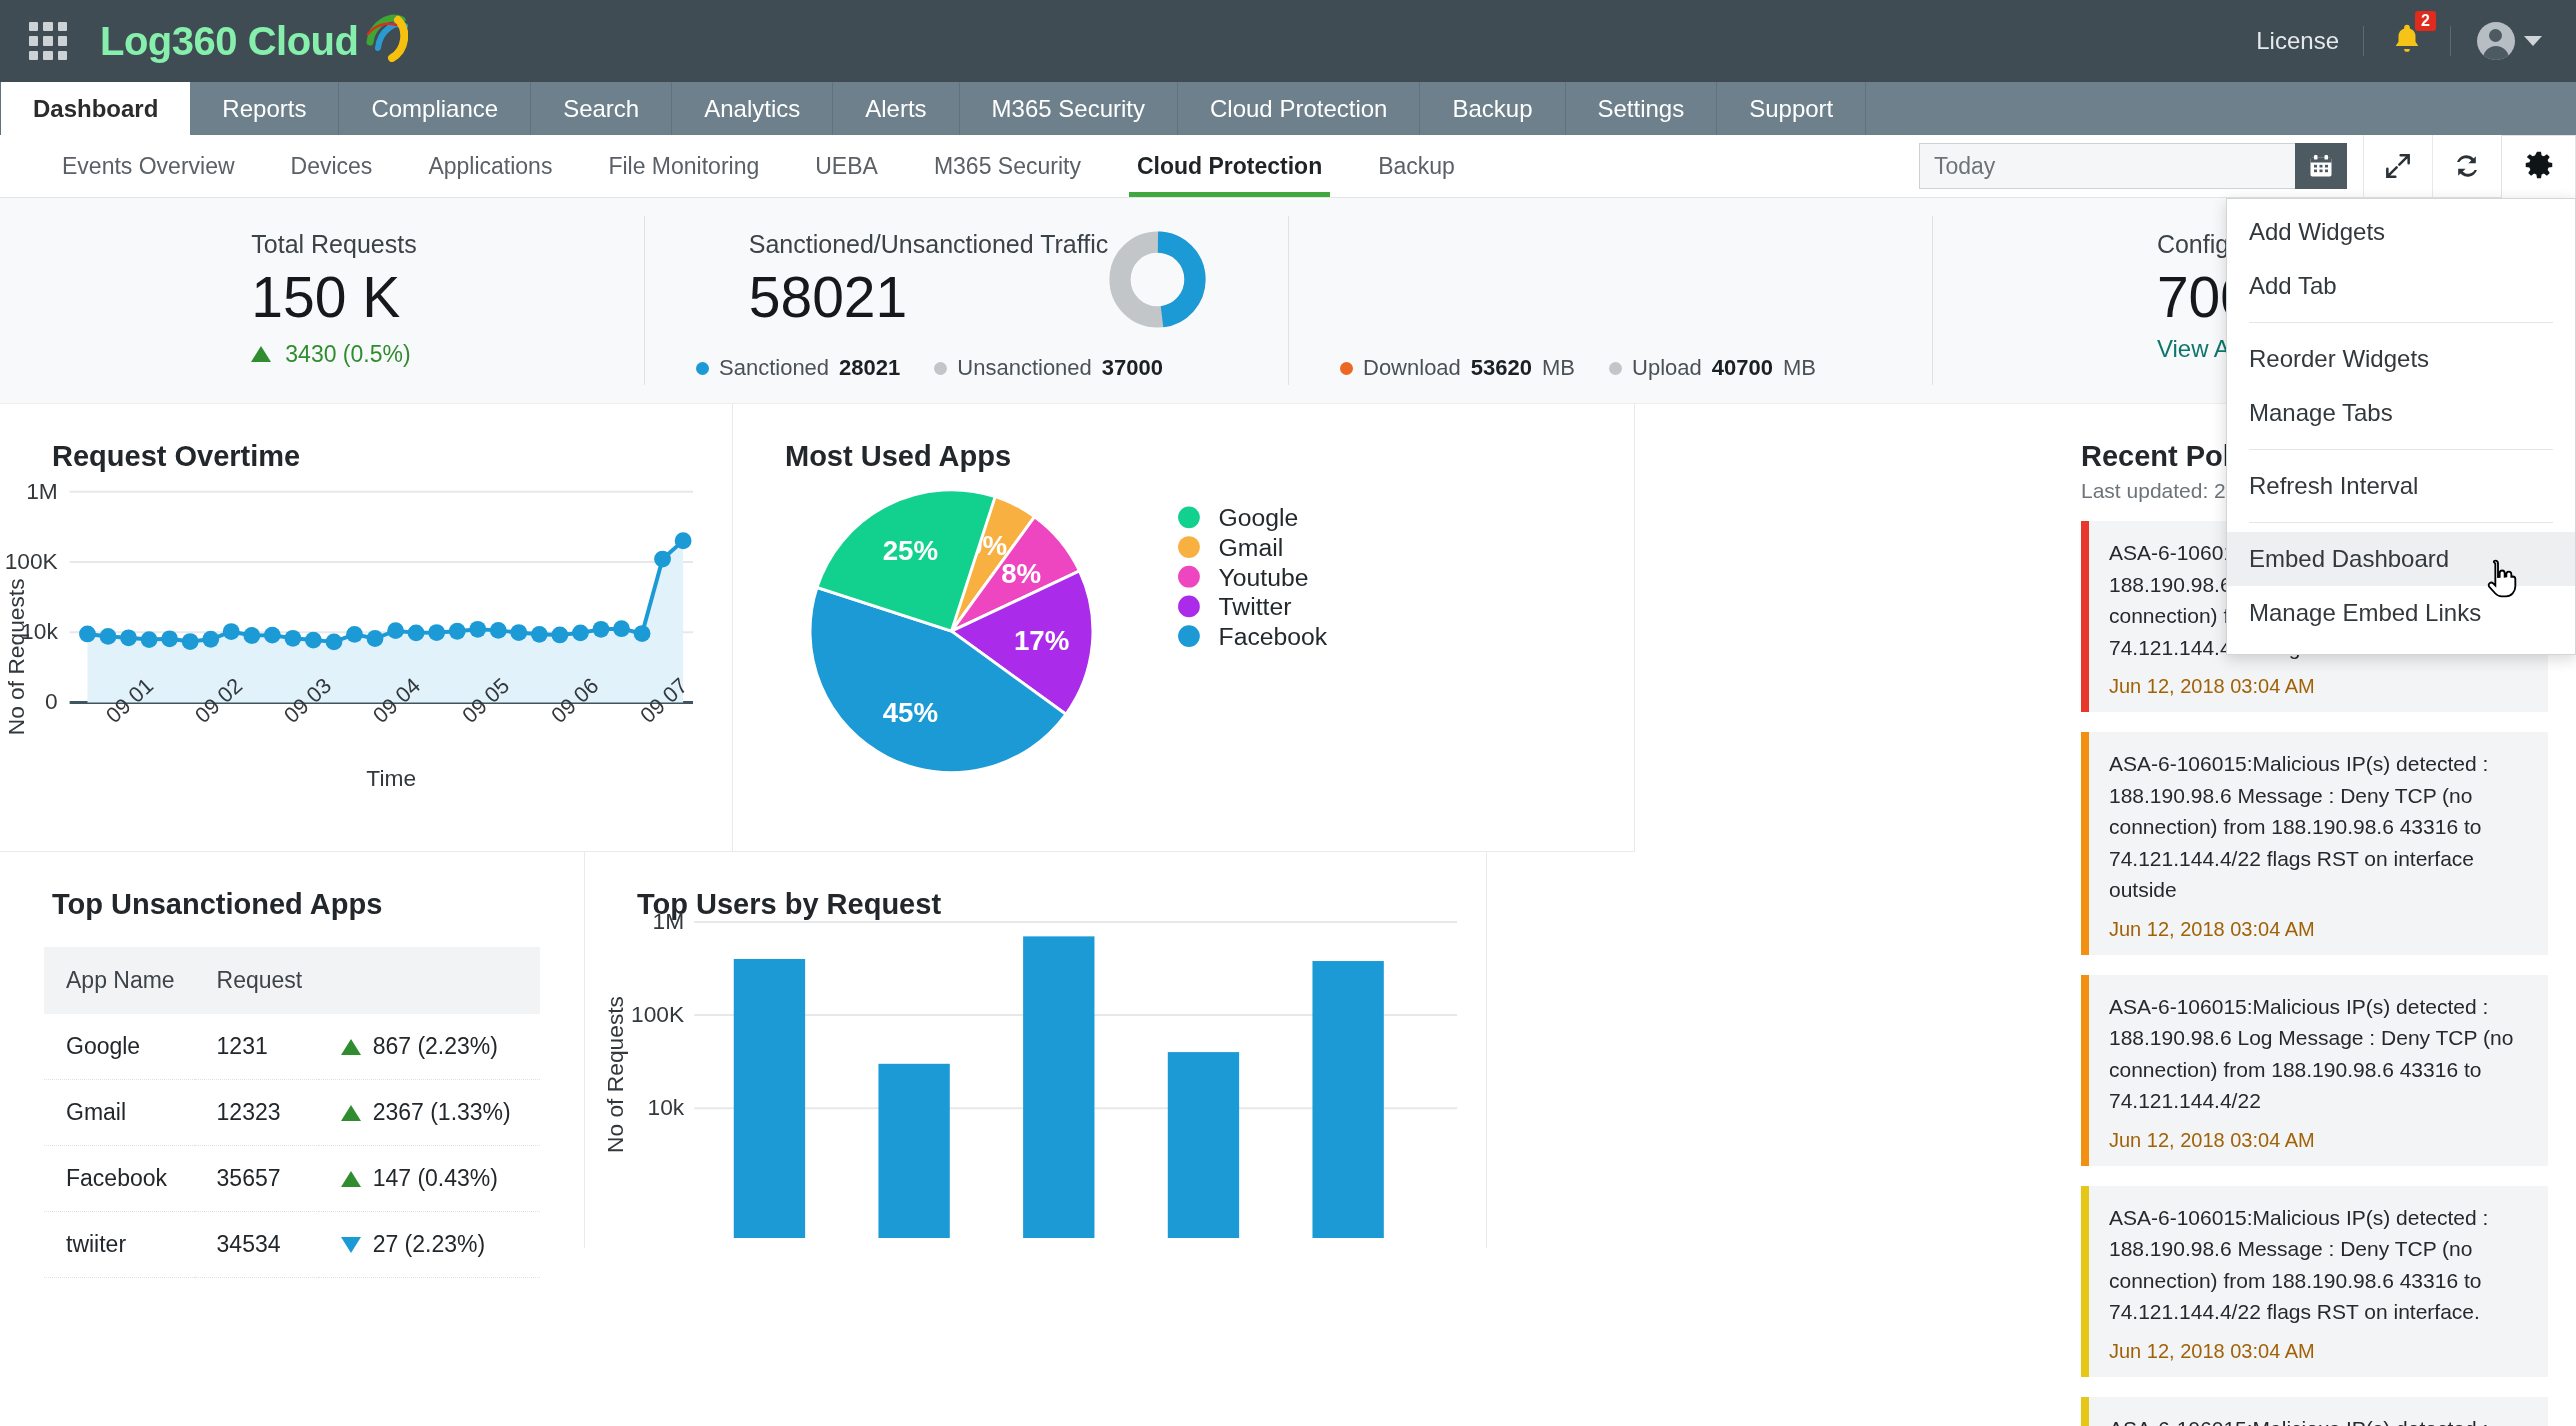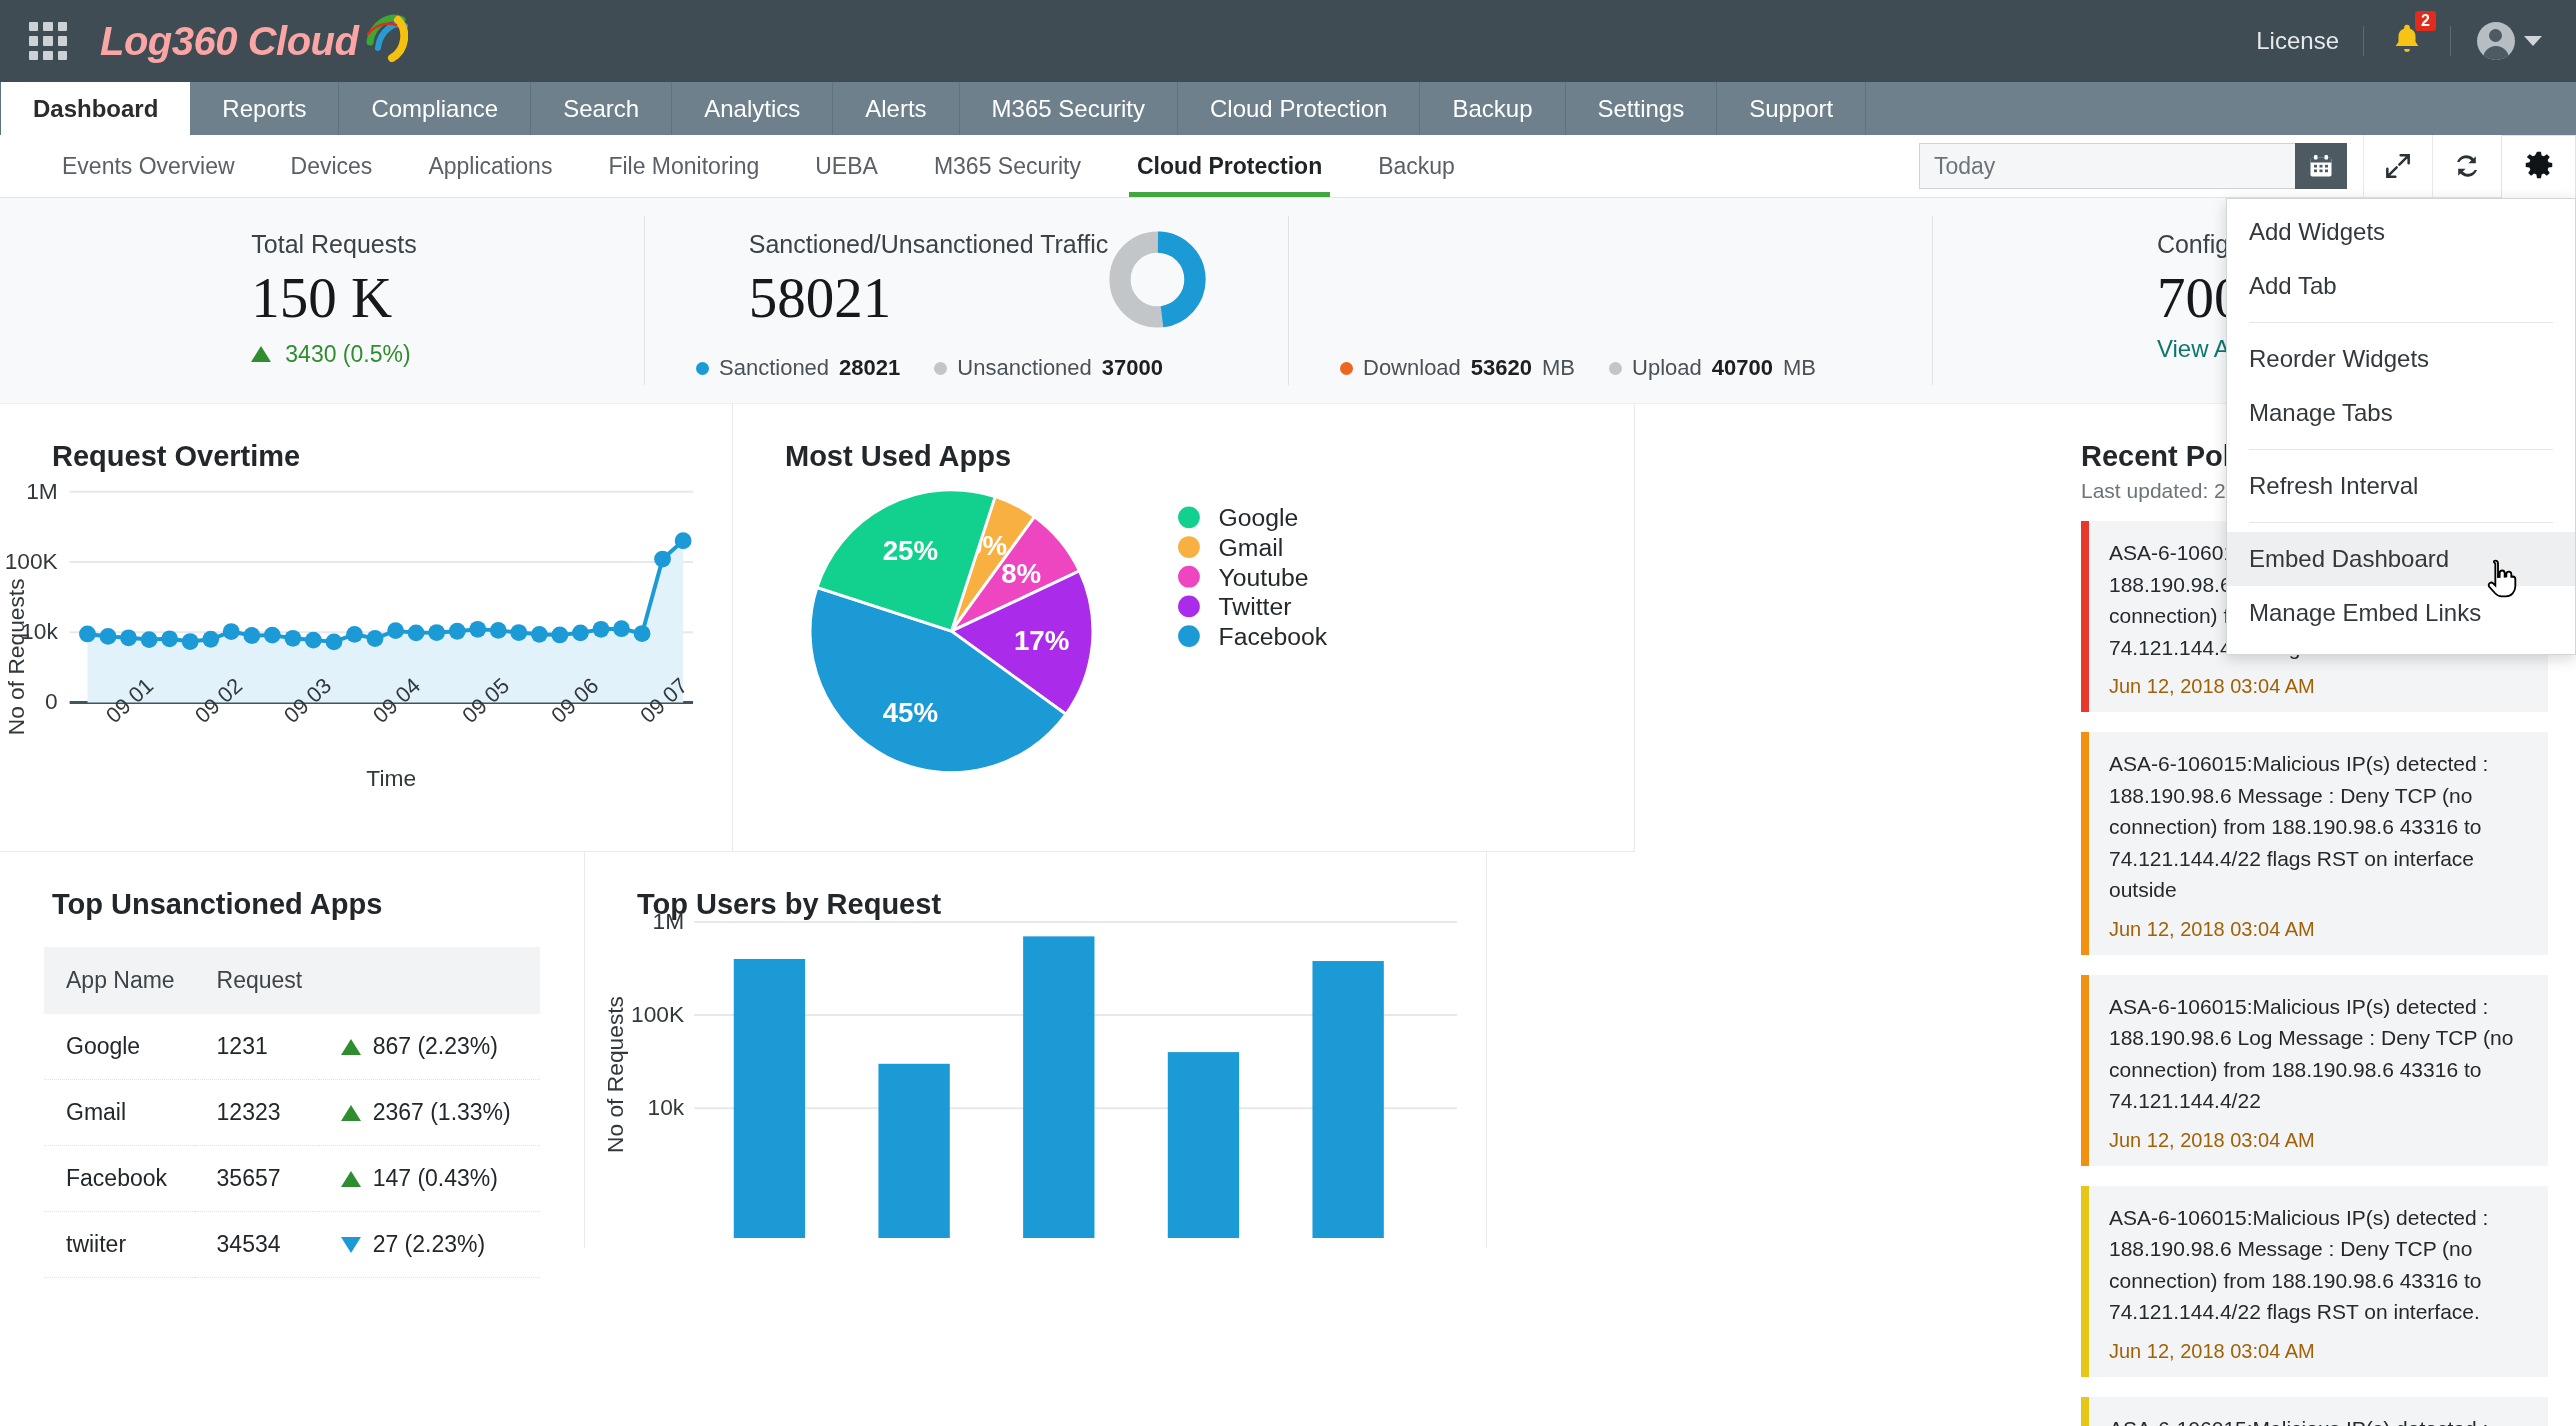--- a/index.html
+++ b/index.html
@@ -12,21 +12,21 @@
   
   .topbar {
     height: 82px; background: #3f4c54; position: relative;
     display: flex; align-items: center;
   }
   .waffle { margin-left: 26px; width: 44px; height: 44px;
     display: grid; grid-template-columns: repeat(3, 1fr); grid-template-rows: repeat(3, 1fr);
     gap: 5px; padding: 3px; cursor: pointer; }
   .waffle i { background: #ccd2d6; display: block; border-radius: 1px; }
   .brand { margin-left: 30px; display: flex; align-items: center; gap: 4px; }
-  .brand-text { color: #fca5a5; font-size: 40px; font-weight: 600; letter-spacing: -0.5px; font-style: italic; }
+  .brand-text { color: #86efac; font-size: 40px; font-weight: 600; letter-spacing: -0.5px; }
   .brand-swoosh { width: 46px; height: 50px; position: relative; top: -4px; }
 
   .topbar-right { margin-left: auto; display: flex; align-items: center; padding-right: 34px; gap: 0; }
   .license { color: #e6e9eb; font-size: 24px; padding: 0 24px; cursor: pointer; }
   .tsep { width: 1px; height: 30px; background: #5d6a72; }
   .bell-wrap { position: relative; padding: 0 26px; cursor: pointer; }
   .badge { position: absolute; top: -10px; right: 14px; background: #e02b1d; color: #fff;
     font-size: 16px; font-weight: 700; border-radius: 3px; padding: 1px 6px; line-height: 1.15; }
   .user-wrap { display: flex; align-items: center; gap: 9px; padding-left: 26px; cursor: pointer; }
   .avatar { width: 38px; height: 38px; border-radius: 50%; background: #b7bec3;
@@ -75,21 +75,21 @@
   .dd-item.hl { background: #eeeff0; }
   .dd-div { height: 1px; background: #e3e5e7; margin: 9px 22px; }
   .cursor-hand { position: absolute; left: 2482px; top: 557px; z-index: 60; pointer-events: none; }
 
   
   .kpirow { height: 206px; background: #f8f9fa; display: flex; align-items: stretch; border-bottom: 1px solid #eceef0; }
   .kpi { flex: 1; display: flex; align-items: flex-start; padding: 32px 0 0 0; position: relative; }
   .kpi + .kpi::before { content: ""; position: absolute; left: 0; top: 18px; bottom: 18px; width: 1px; background: #dfe3e6; }
   .kpi-inner { padding-left: 52px; display: flex; width: 100%; justify-content: center; padding-right: 46px; margin-left: 18px; }
   .kpi-label { font-size: 25px; color: #3c4348; margin-bottom: 6px; white-space: nowrap; }
-  .kpi-value { font-size: 57px; color: #15191c; font-weight: 400; line-height: 1.15; font-family: Liberation Serif, serif; }
+  .kpi-value { font-size: 57px; color: #15191c; font-weight: 400; line-height: 1.15; }
   .kpi-unit { font-size: 32px; color: #2a2f33; }
   .kpi-delta { display: flex; align-items: center; gap: 14px; margin-top: 10px; font-size: 23px; color: #2f8d2f; }
   .tri-up { width: 0;height:0; border-left: 10px solid transparent; border-right: 10px solid transparent; border-bottom: 16px solid #2f8d2f; }
   .tri-dn { width: 0;height:0; border-left: 10px solid transparent; border-right: 10px solid transparent; border-top: 16px solid #1b9ad6; }
   .kpi-legend { position: absolute; bottom: 22px; left: 52px; display: flex; gap: 34px; font-size: 22px; color: #4a5157; }
   .lg { display: flex; align-items: center; gap: 10px; }
   .dot { width: 13px; height: 13px; border-radius: 50%; display: inline-block; }
   .lg b { color: #1b2024; font-weight: 700; }
   .viewall { color: #0f766e; font-size: 24px; margin-top: 4px; cursor: pointer; }
 

